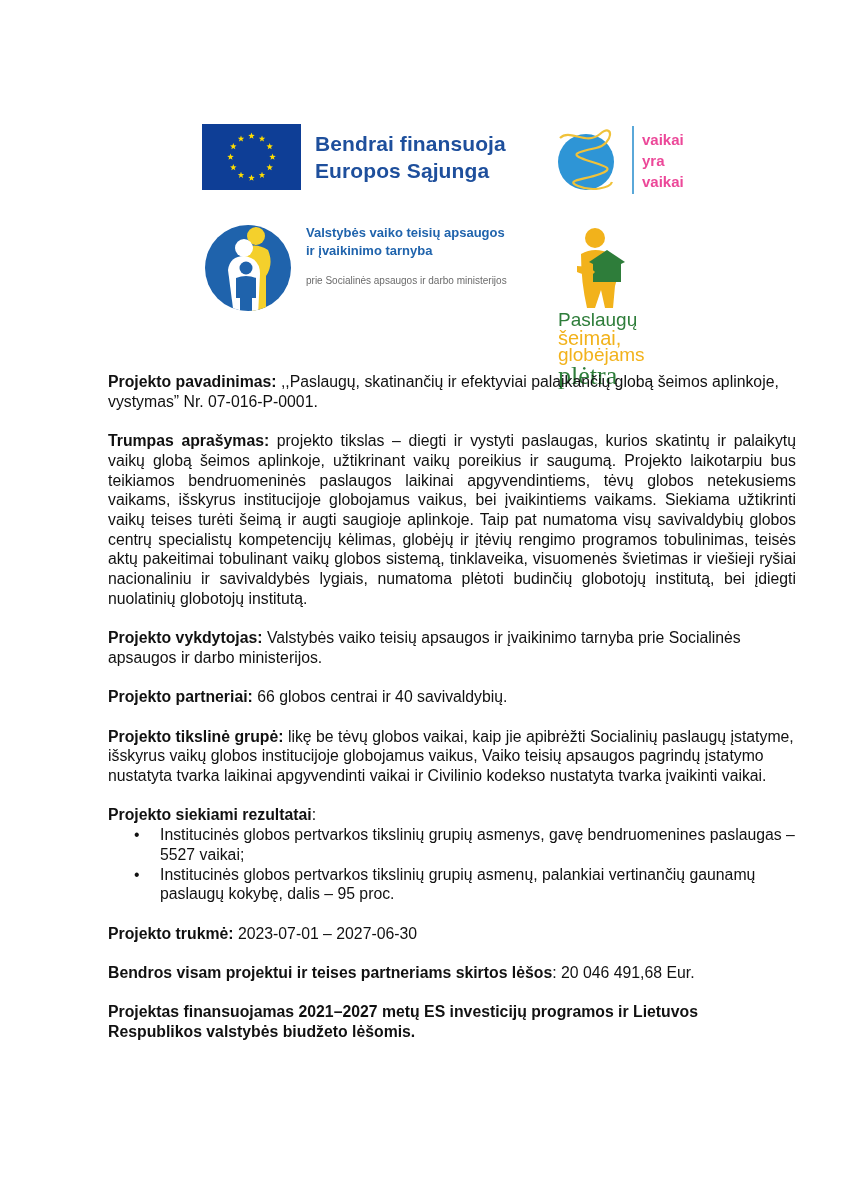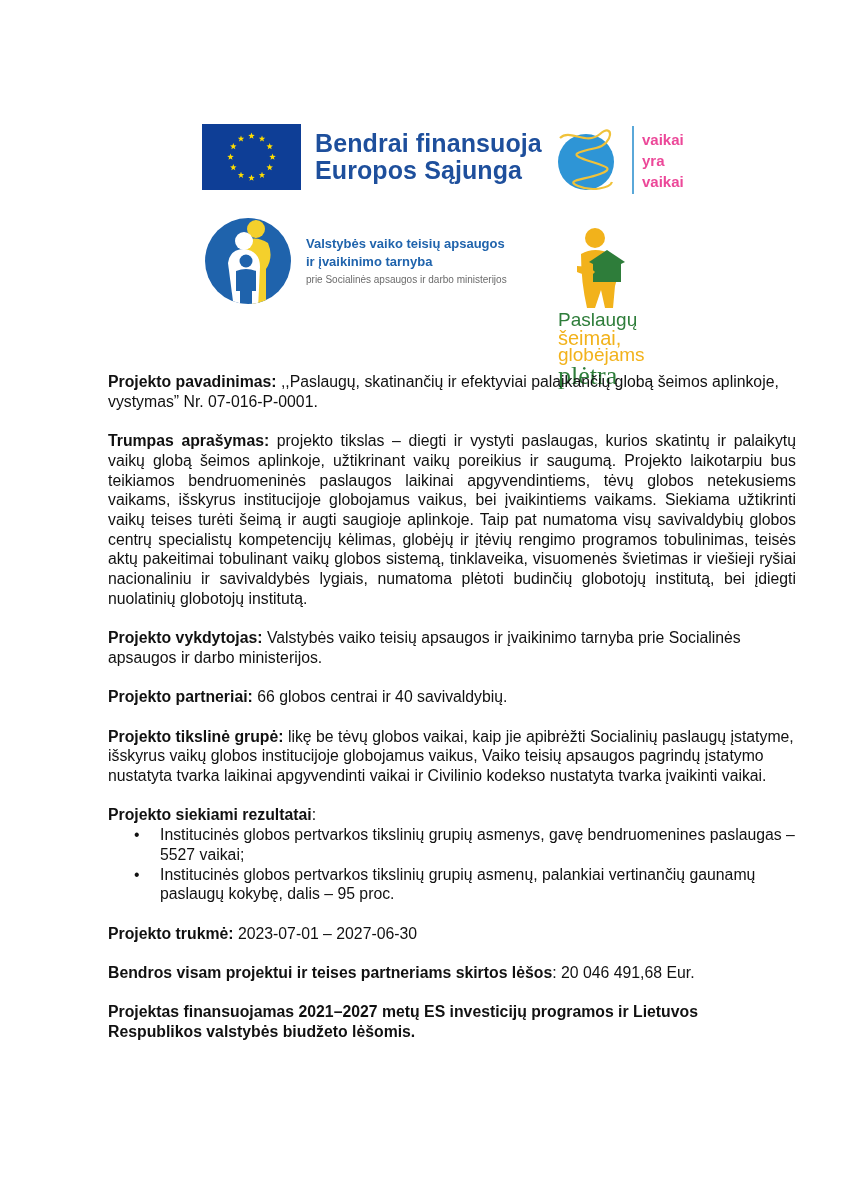--- a/index.html
+++ b/index.html
@@ -4,34 +4,34 @@
 <style>
   html, body { margin: 0; padding: 0; background: #ffffff; }
   body { width: 849px; height: 1200px; position: relative; overflow: hidden;
          font-family: "Liberation Sans", sans-serif; color: #111111; }
 
   .logos { position: absolute; left: 0; top: 0; width: 849px; height: 330px; }
 
   
   .eu-logo { position: absolute; left: 202px; top: 124px; display: flex; align-items: center; }
   .eu-flag { width: 99px; height: 66px; background: #0e3e96; position: relative; }
-  .eu-text { margin-left: 14px; color: #1e4f9c; font-weight: bold; font-size: 25px; line-height: 27px; letter-spacing: 0.1px; }
+  .eu-text { margin-left: 14px; color: #1e4f9c; font-weight: bold; font-size: 21px; line-height: 27px; letter-spacing: 0.1px; }
 
   
   .vyv-logo { position: absolute; left: 556px; top: 124px; display: flex; align-items: center; }
   .vyv-globe { width: 64px; height: 72px; position: relative; }
   .vyv-divider { width: 2px; height: 68px; background: #5aa8d9; margin-left: 12px; margin-right: 8px; }
   .vyv-text { color: #ec4899; font-weight: bold; font-size: 15px; line-height: 21px; }
 
   
-  .vvtat-logo { position: absolute; left: 204px; top: 217px; display: flex; align-items: center; }
+  .vvtat-logo { position: absolute; left: 204px; top: 224px; display: flex; }
   .vvtat-circle { width: 88px; height: 88px; }
   .vvtat-text { margin-left: 14px; }
   .vvtat-title { color: #1f63ac; font-weight: bold; font-size: 13px; line-height: 18px; }
-  .vvtat-sub { color: #6b6b6b; font-size: 10px; line-height: 16px; margin-top: 1px; }
+  .vvtat-sub { color: #6b6b6b; font-size: 10px; line-height: 16px; margin-top: 13px; }
 
   
   .pse-logo { position: absolute; left: 556px; top: 226px; display: flex; align-items: center; flex-direction: column; }
   .pse-figure { width: 58px; height: 84px; }
   .pse-text { margin-left: 2px; line-height: 19px; }
   .pse-l1 { color: #2e7d3a; font-size: 19px; }
   .pse-l2 { color: #f2b21b; font-size: 20px; }
   .pse-l3 { color: #f2b21b; font-size: 19px; line-height: 14px; text-align: center; }
   .pse-l4 { color: #2e7d3a; font-size: 26px; line-height: 28px; font-family: Liberation Serif, serif; }
 

